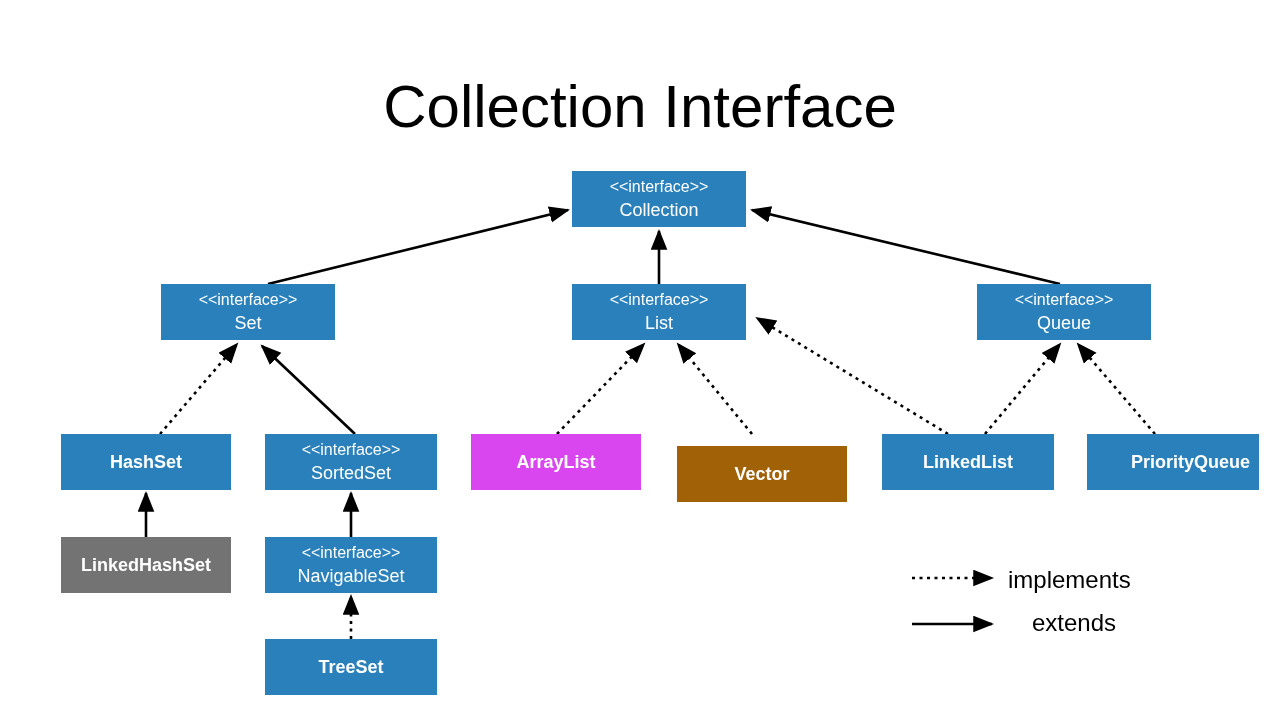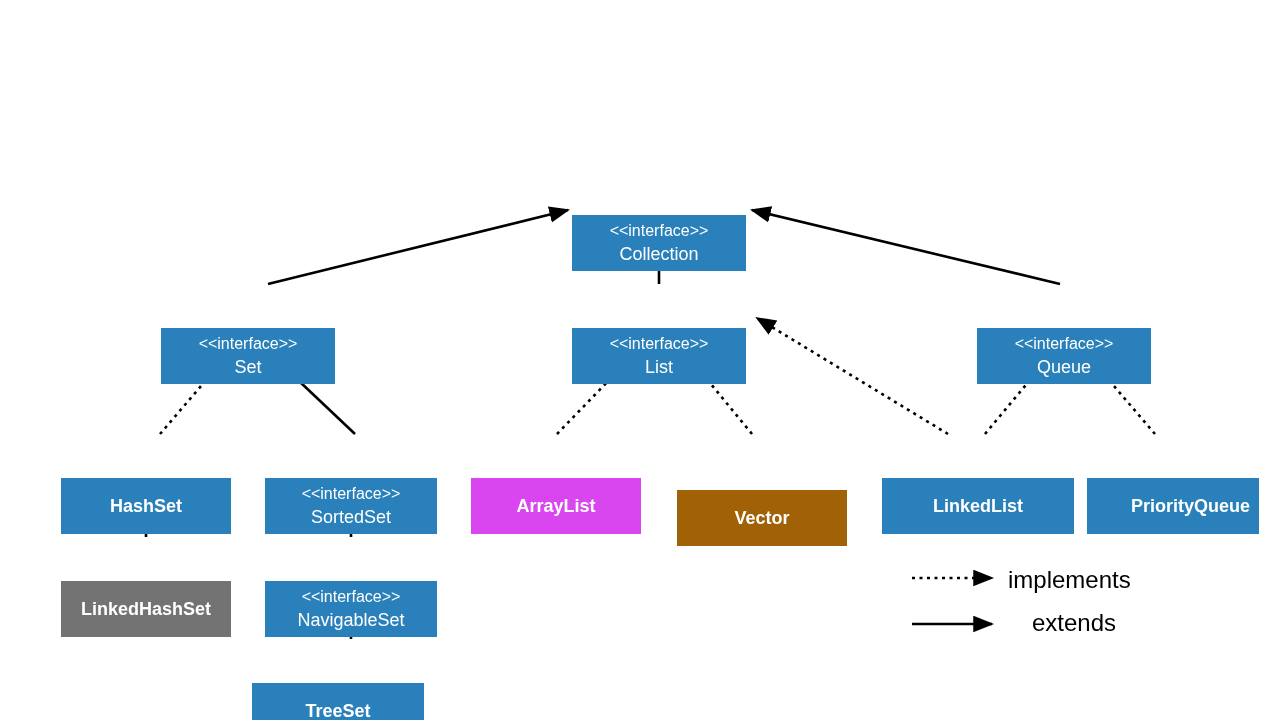--- a/index.html
+++ b/index.html
@@ -44,21 +44,20 @@
     background: #2980ba;
     color: #ffffff;
     display: flex;
     flex-direction: column;
     align-items: center;
     justify-content: center;
     font-size: 16.5px;
     line-height: 1.35;
     text-align: center;
     box-sizing: border-box;
-    margin-top: 44px;
   }
   .node .stereo {
     font-size: 16px;
     font-weight: 400;
   }
   .node .nm {
     font-size: 18px;
     font-weight: 700;
   }
   .node.iface .nm {
@@ -69,20 +68,21 @@
     font-size: 24px;
     color: #000000;
     white-space: nowrap;
   }
 </style>
 </head>
 <body>
 
 <div id="canvas">
 
+  <div class="title">Collection Interface</div>
 
   <svg id="edges" viewBox="0 0 1280 720">
     <defs>
       <marker id="arrow" markerWidth="9" markerHeight="9" refX="7.2" refY="3.2" orient="auto" markerUnits="strokeWidth">
         <path d="M0,0 L8,3.2 L0,6.4 z" fill="#000000"></path>
       </marker>
     </defs>
     <g id="edge-group">
         <line x1="268" y1="284" x2="568" y2="210" stroke="#000000" stroke-width="2.6" marker-end="url(#arrow)"></line>
         <line x1="659" y1="284" x2="659" y2="231" stroke="#000000" stroke-width="2.6" marker-end="url(#arrow)"></line>
@@ -127,34 +127,34 @@
       <div class="node iface" style="left: 265px; top: 434px; width: 172px; height: 56px; background: rgb(41, 128, 186); color: rgb(255, 255, 255);">
         <span class="stereo">&lt;&lt;interface&gt;&gt;</span>
         <span class="nm">SortedSet</span>
       </div>
       <div class="node" style="left: 471px; top: 434px; width: 170px; height: 56px; background: #d946ef; color: rgb(255, 255, 255);">
         <span class="nm">ArrayList</span>
       </div>
       <div class="node" style="left: 677px; top: 446px; width: 170px; height: 56px; background: #a16207; color: rgb(255, 255, 255);">
         <span class="nm">Vector</span>
       </div>
-      <div class="node" style="left: 882px; top: 434px; width: 192px; height: 56px; background: rgb(41, 128, 186); color: rgb(255, 255, 255);">
+      <div class="node" style="left: 882px; top: 434px; width: 172px; height: 56px; background: rgb(41, 128, 186); color: rgb(255, 255, 255);">
         <span class="nm">LinkedList</span>
       </div>
       <div class="node" style="left: 1087px; top: 434px; width: 172px; height: 56px; background: rgb(41, 128, 186); color: rgb(255, 255, 255); padding-left: 35px;">
         <span class="nm">PriorityQueue</span>
       </div>
       <div class="node" style="left: 61px; top: 537px; width: 170px; height: 56px; background: #737373; color: rgb(255, 255, 255);">
         <span class="nm">LinkedHashSet</span>
       </div>
       <div class="node iface" style="left: 265px; top: 537px; width: 172px; height: 56px; background: rgb(41, 128, 186); color: rgb(255, 255, 255);">
         <span class="stereo">&lt;&lt;interface&gt;&gt;</span>
         <span class="nm">NavigableSet</span>
       </div>
-      <div class="node" style="left: 252px; top: 639px; width: 172px; height: 56px; background: rgb(41, 128, 186); color: rgb(255, 255, 255);">
+      <div class="node" style="left: 265px; top: 639px; width: 172px; height: 56px; background: rgb(41, 128, 186); color: rgb(255, 255, 255);">
         <span class="nm">TreeSet</span>
       </div>
     </div>
 
   <div id="legend-labels">
       <div class="legend-label" style="left: 1008px; top: 566px;">implements</div>
       <div class="legend-label" style="left: 1032px; top: 609px;">extends</div>
     </div>
 
 </div>

